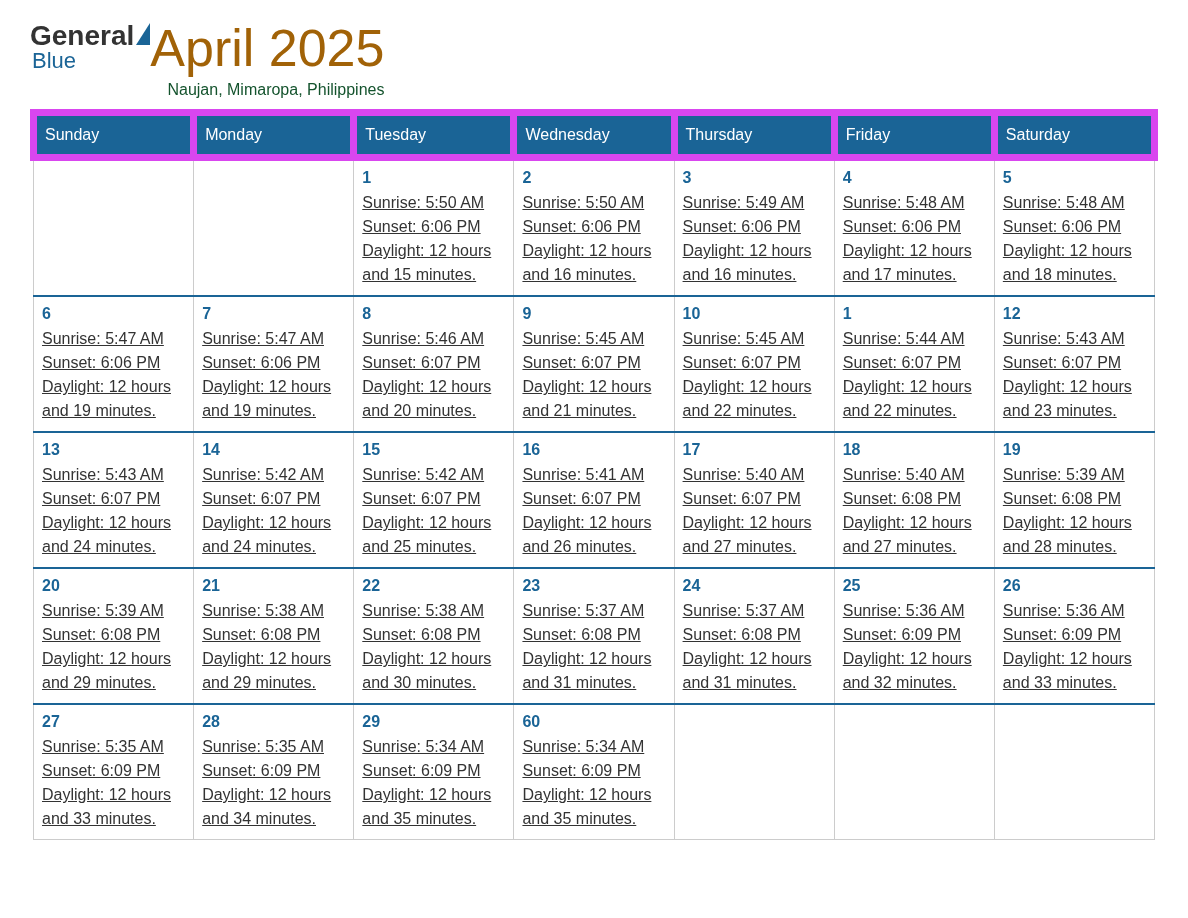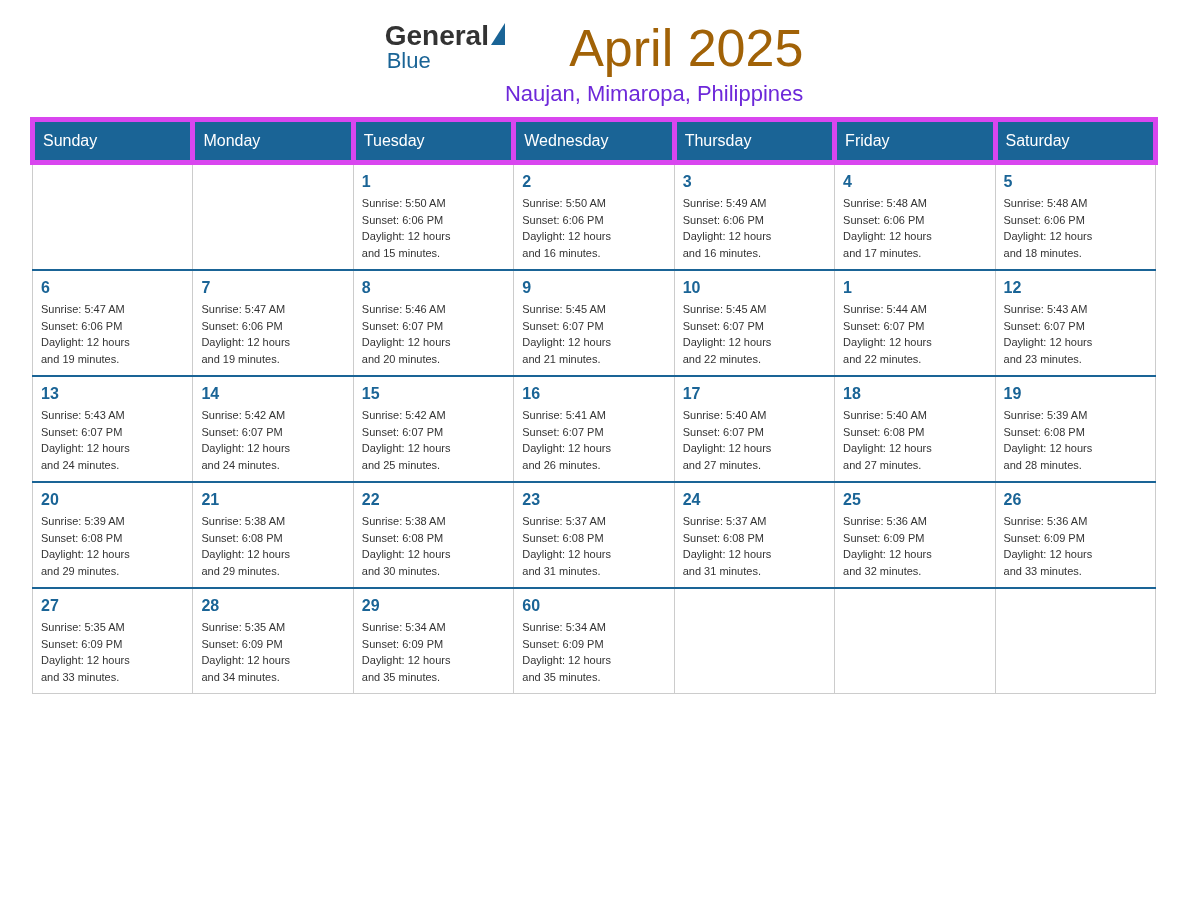--- a/index.html
+++ b/index.html
@@ -5,21 +5,21 @@
     * { margin: 0; padding: 0; box-sizing: border-box; }
     body {
       font-family: Arial, sans-serif;
       background: #fff;
       width: 1188px;
       min-height: 918px;
       padding: 20px 30px;
     }
     .header {
       display: flex;
-      justify-content: center;
+      justify-content: flex-start;
       align-items: flex-start;
       margin-bottom: 10px;
     }
     .logo {
       display: flex;
       flex-direction: column;
       align-items: flex-start;
     }
     .logo-text {
       display: flex;
@@ -51,58 +51,59 @@
     .title-section {
       text-align: right;
     }
     .month-title {
       font-size: 52px;
       font-weight: normal;
       color: #a16207;
       line-height: 1.1;
     }
     .location-title {
-      font-size: 22px;
-      color: #6d28d9;
+      font-size: 16px;
+      color: #14532d;
       margin-top: 4px;
     }
     .calendar {
       width: 100%;
       border-collapse: collapse;
       margin-top: 10px;
     }
     .calendar th {
       background-color: #1a6496;
       color: #fff;
       padding: 10px 8px;
       font-size: 16px;
       font-weight: normal;
       text-align: left;
-      border: 5px solid #d946ef;
+      border: 7px solid #d946ef;
     }
     .calendar td {
       border: 1px solid #ccc;
       vertical-align: top;
       padding: 8px;
       width: calc(100% / 7);
       min-height: 110px;
       font-size: 13px;
       color: #333;
     }
     .calendar td .day-number {
       font-size: 16px;
       font-weight: bold;
       color: #1a6496;
       display: block;
       margin-bottom: 4px;
     }
     .calendar td .day-info {
       color: #333;
-      font-size: 11px;
+      font-size: 16px;
       line-height: 1.5;
+      text-decoration: underline;
     }
     .calendar td.empty {
       background: #fff;
     }
     .week-row td {
       border-top: 2px solid #1a6496;
     }
   </style>
 </head>
 <body>

